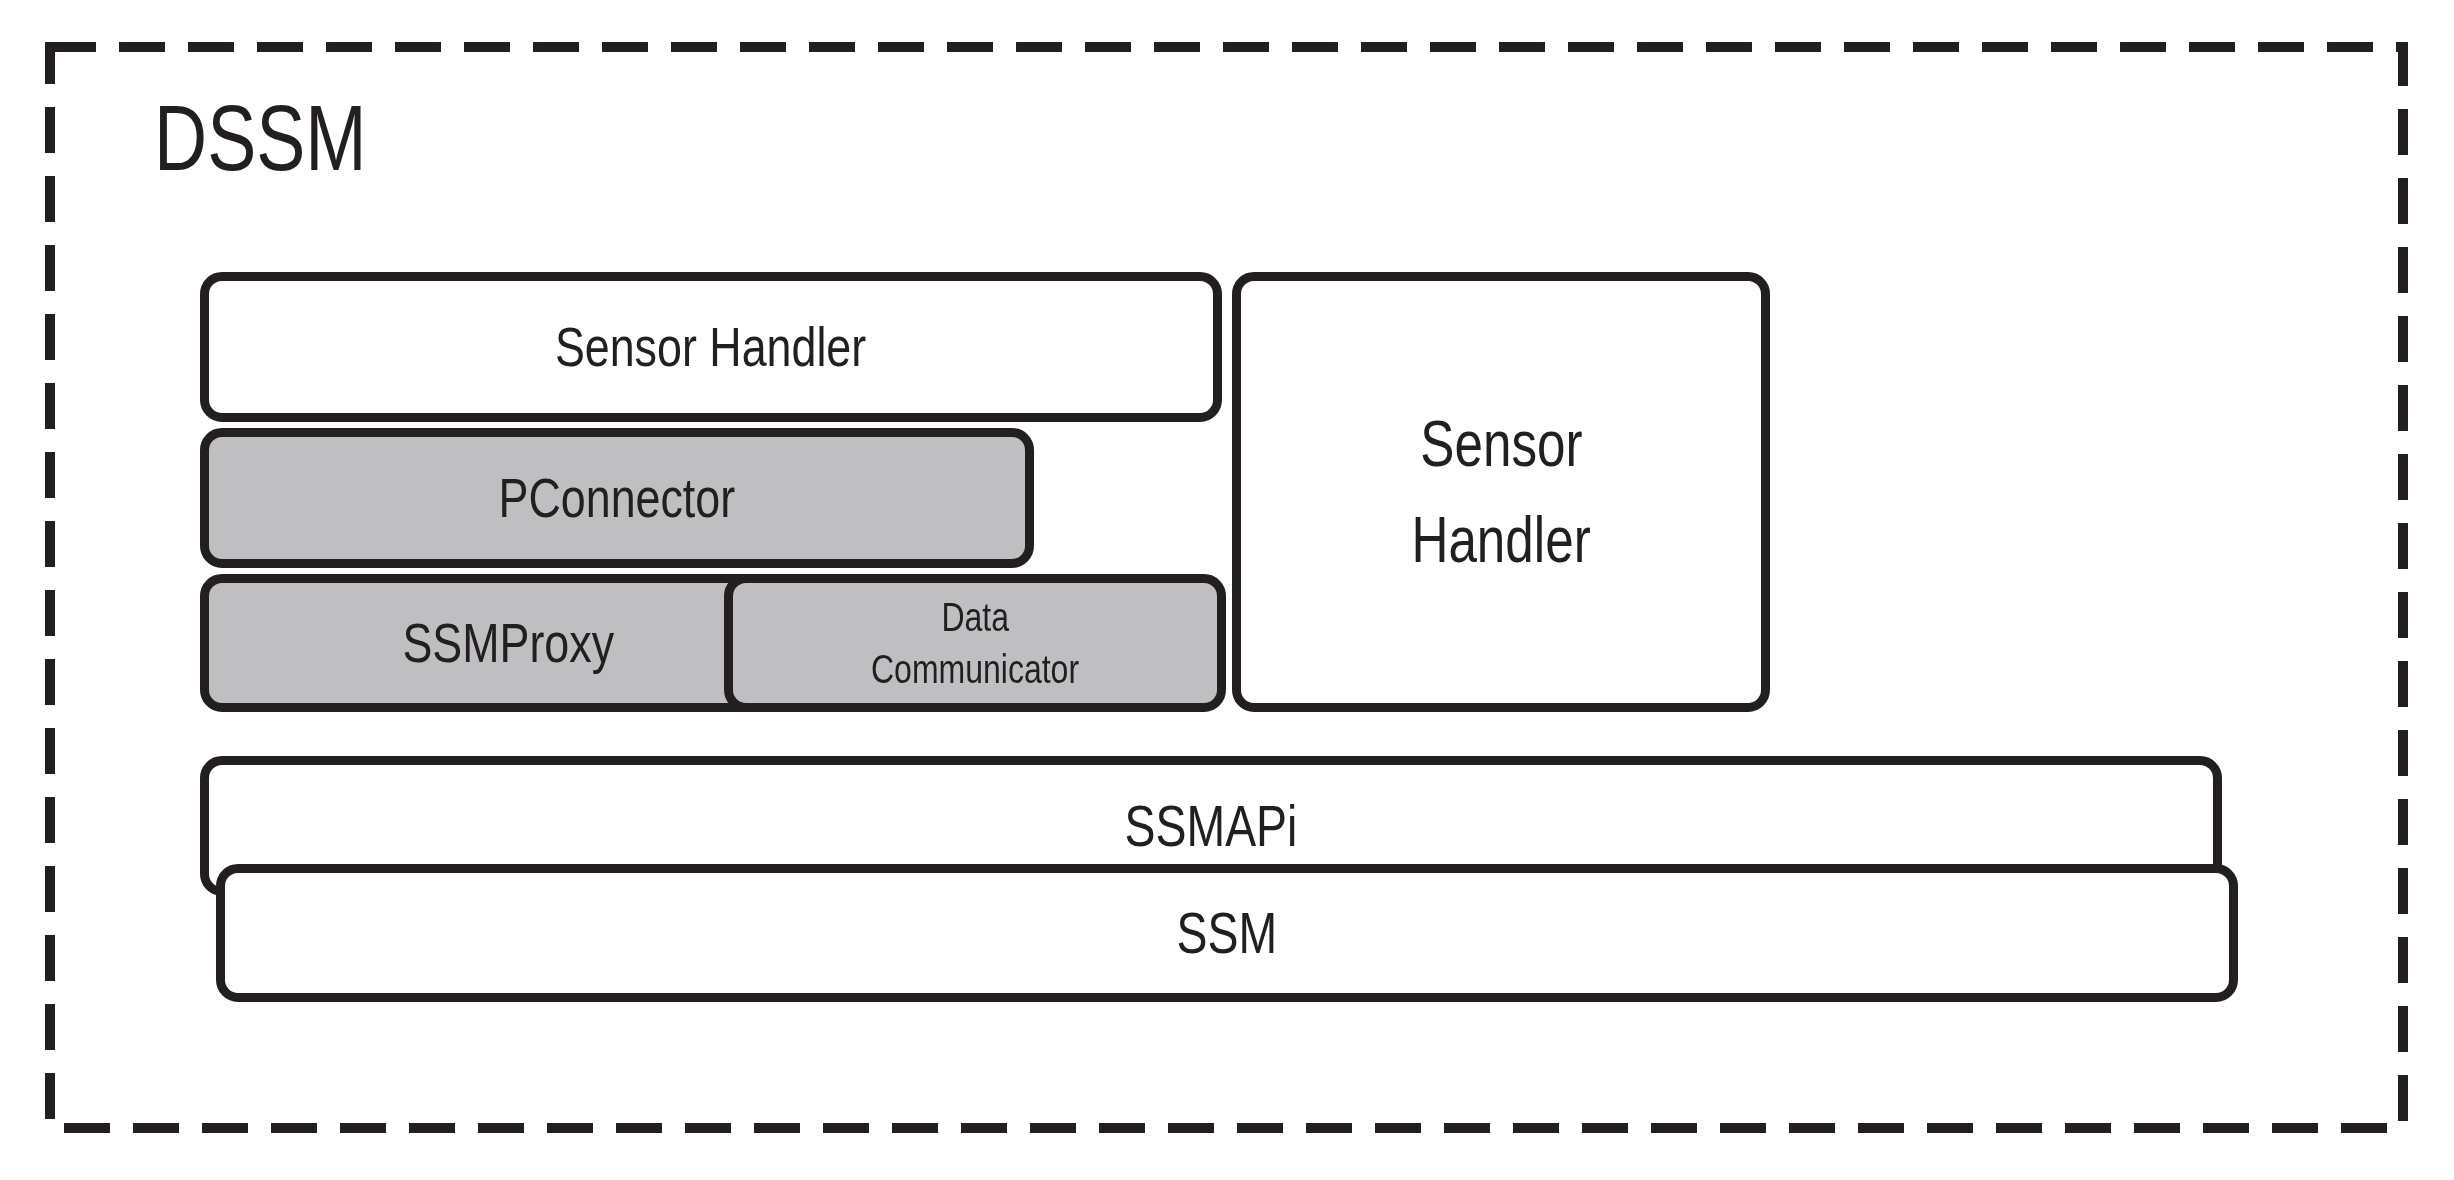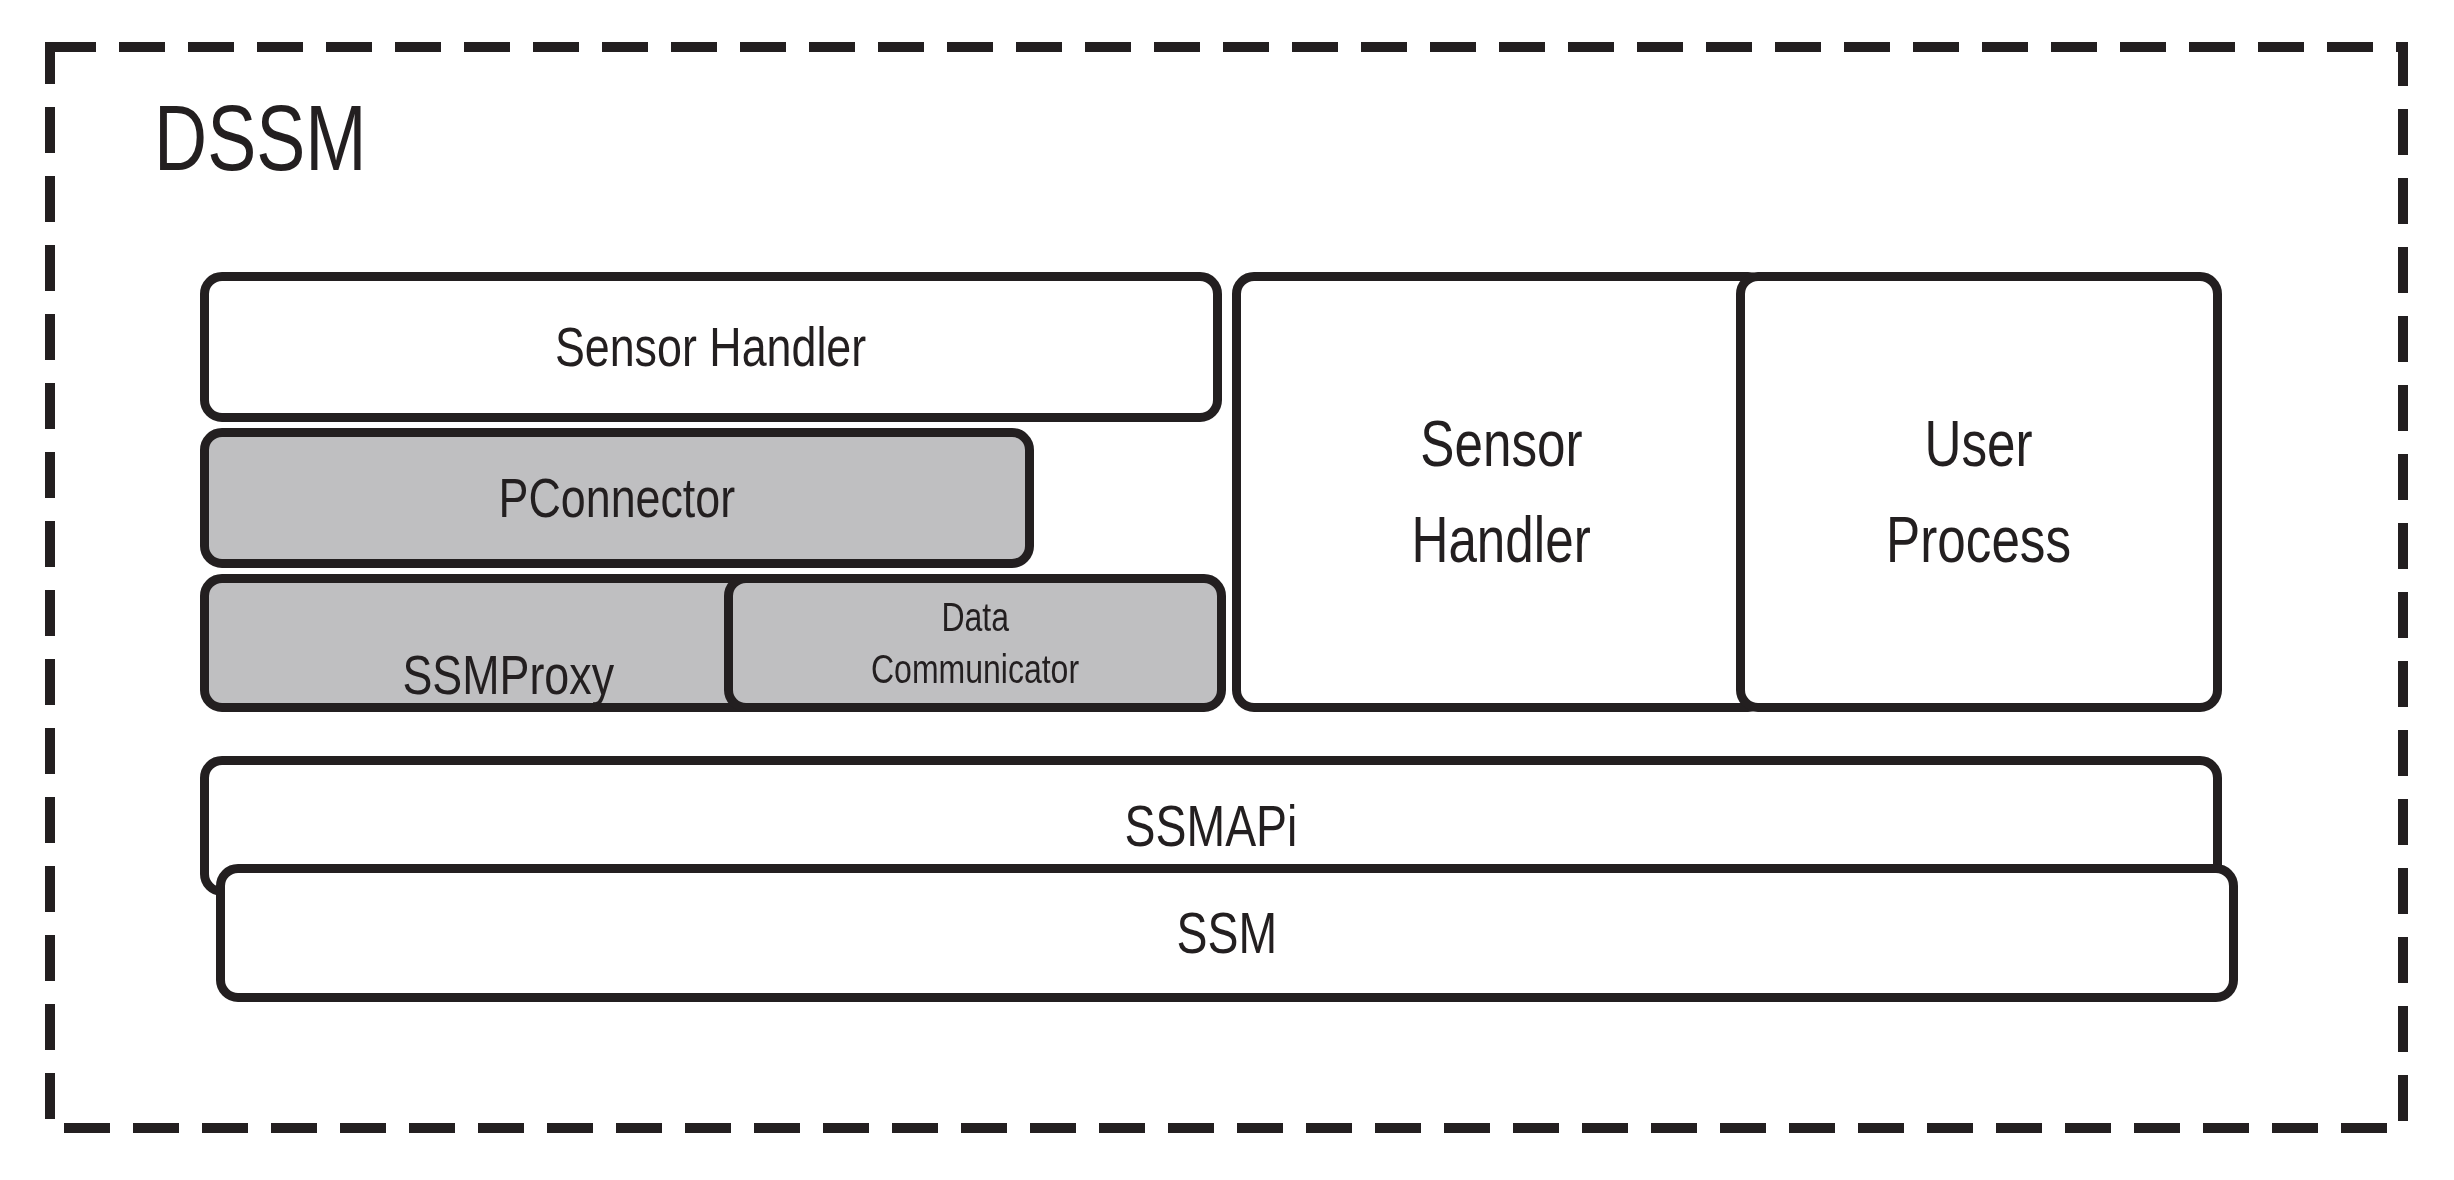--- a/index.html
+++ b/index.html
@@ -56,21 +56,21 @@
   .fs-label  { font-size: 56px; line-height: 1; }
   .fs-layer  { font-size: 58px; line-height: 1; }
   .fs-tall   { font-size: 64px; line-height: 1; }
   .fs-tall.lines  { gap: 32px; }
   .fs-small  { font-size: 40px; line-height: 1; }
   .fs-small.lines { gap: 12px; }
 
   
   .box-sh-top   { left: 200px;  top: 272px; width: 1022px; height: 150px; }
   .box-pconn    { left: 200px;  top: 428px; width: 834px; height: 140px; }
-  .box-proxy    { left: 200px;  top: 574px; width: 616px;  height: 138px; align-items: flex-end; }
+  .box-proxy    { left: 200px;  top: 574px; width: 616px;  height: 138px; }
   .box-datacomm { left: 724px;  top: 574px; width: 502px;  height: 138px; }
   .box-sh-tall  { left: 1232px; top: 272px; width: 538px;  height: 440px; }
   .box-userproc { left: 1736px; top: 272px; width: 486px;  height: 440px; }
   .box-ssmapi   { left: 200px;  top: 718px; width: 2022px; height: 140px; margin-top: 38px; }
   .box-ssm      { left: 216px;  top: 864px; width: 2022px; height: 138px; }
 </style>
 </head>
 <body style="--ink: #231f20; --bg: #ffffff;">
 
 <div class="canvas">
@@ -102,26 +102,20 @@
     </span>
   </div>
 
   <div class="box box-sh-tall" style="background: rgb(255, 255, 255);">
     <span class="lines fs-tall">
       <span class="t">Sensor</span>
       <span class="t">Handler</span>
     </span>
   </div>
 
-  <div class="box box-userproc" style="background: rgb(255, 255, 255);">
-    <span class="lines fs-tall">
-      <span class="t">User</span>
-      <span class="t">Process</span>
-    </span>
-  </div>
 
   <div class="box box-ssmapi" style="background: rgb(255, 255, 255);">
     <span class="t fs-layer">SSMAPi</span>
   </div>
 
   <div class="box box-ssm" style="background: rgb(255, 255, 255);">
     <span class="t fs-layer">SSM</span>
   </div>
 
 </div>

